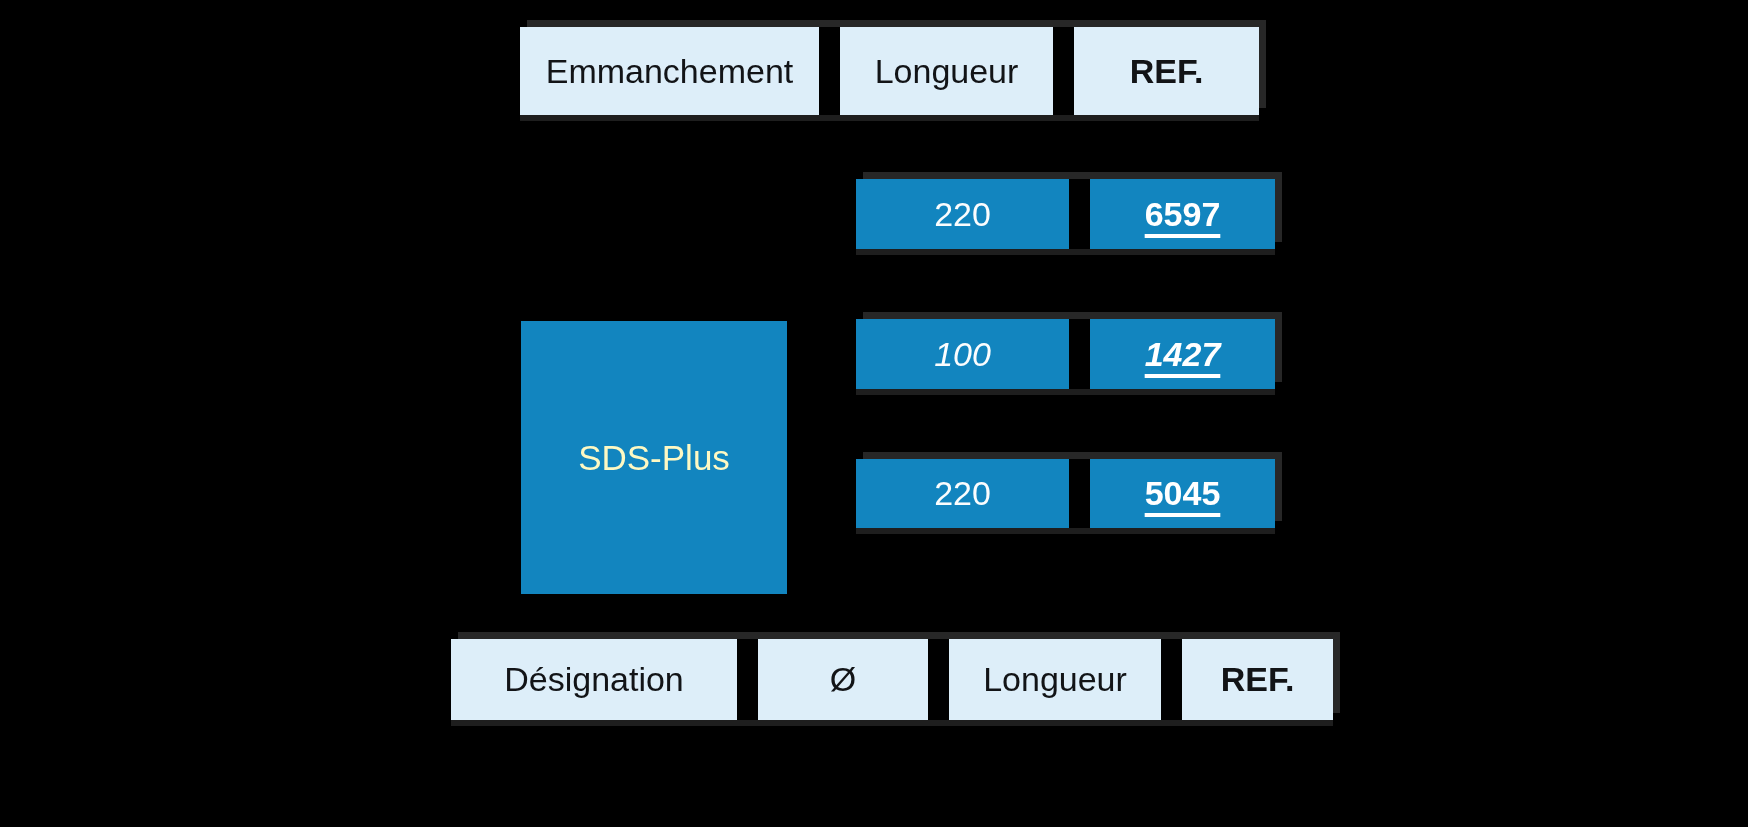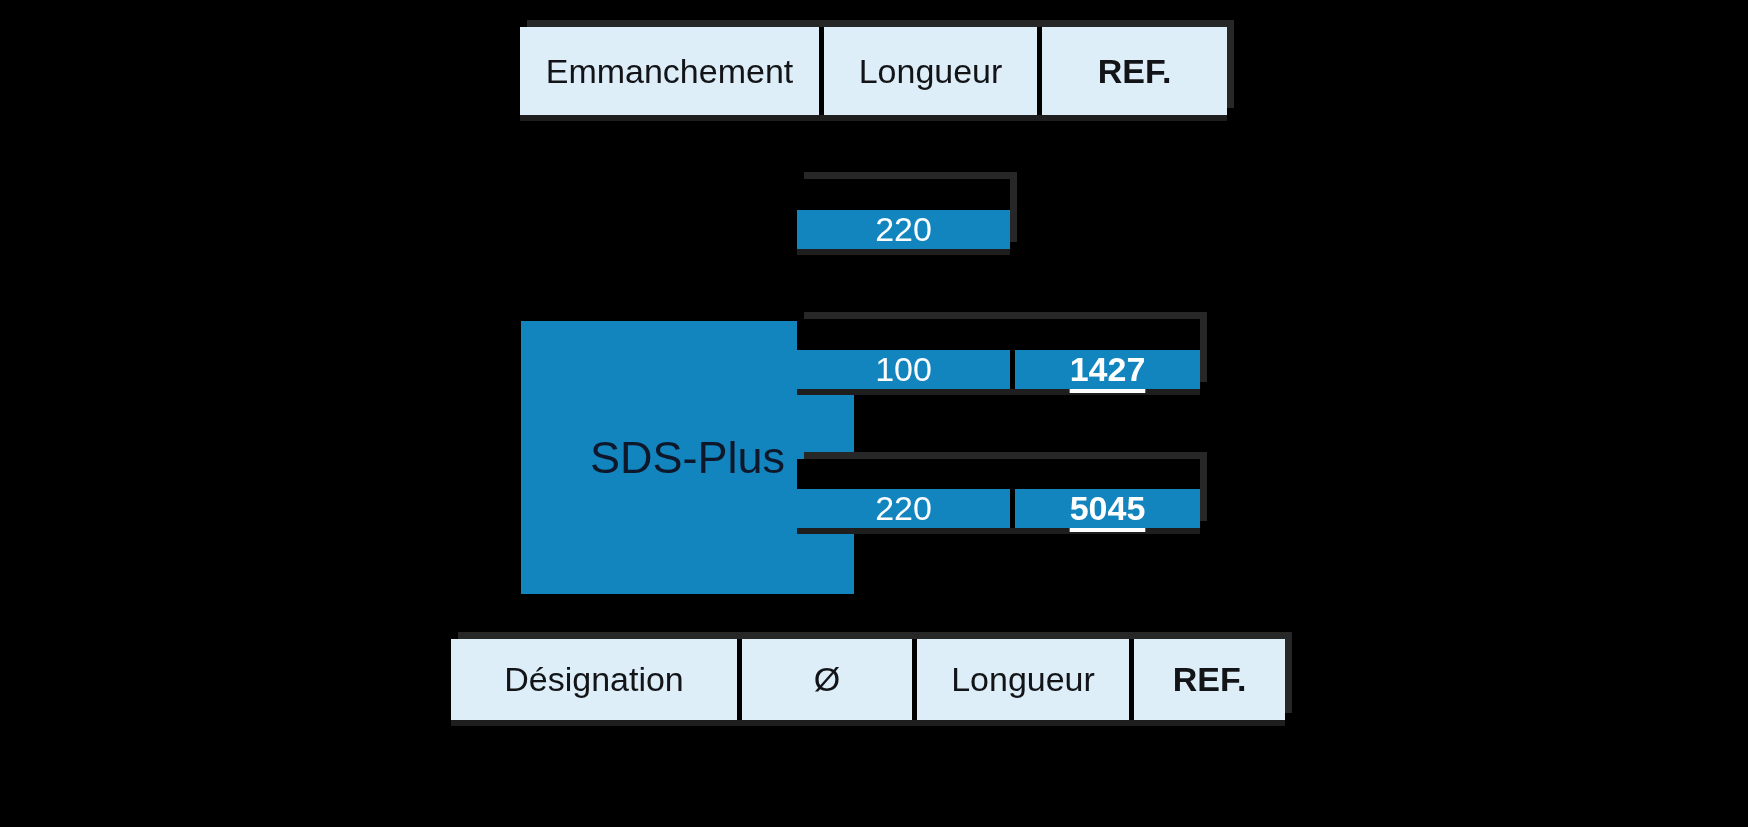--- a/index.html
+++ b/index.html
@@ -22,21 +22,21 @@
     background: #000000;
     box-shadow: 7px -7px 0 0 #272727, 0 6px 0 0 #1e1e1e;
   }
   .cell {
     display: flex;
     align-items: center;
     justify-content: center;
     font-size: 34px;
     box-sizing: border-box;
   }
-  .cell + .cell { margin-left: 5px; }
+  .cell + .cell { margin-left: 21px; }
   .head-cell {
     background: #ddeef9;
     color: #121417;
   }
   .blue-cell {
     background: #1285bf;
     color: #fbfdfe;
   }
   .bold { font-weight: bold; text-align: right; }
   .ref-link {
@@ -48,38 +48,38 @@
     cursor: pointer;
   }
 
   
   #top-header { left: 520px; top: 27px; height: 88px; }
   #top-header .c1 { width: 299px; }
   #top-header .c2 { width: 213px; }
   #top-header .c3 { width: 185px; }
 
   
-  .data-row { left: 797px; height: 70px; align-items: flex-end; }
+  .data-row { left: 856px; height: 70px; }
   .data-row .c2 { width: 213px; }
   .data-row .c3 { width: 185px; }
   #row-0 { top: 179px; }
-  #row-1 { top: 319px; }
+  #row-1 { top: 319px; font-style: italic; }
   #row-2 { top: 459px; height: 69px; }
 
   
   #sds-block {
     position: absolute;
     left: 521px; top: 321px;
-    width: 333px; height: 273px;
+    width: 266px; height: 273px;
     background: #1285bf;
-    color: #0f172a;
+    color: #fef9c3;
     display: flex;
     align-items: center;
     justify-content: center;
-    font-size: 45px;
+    font-size: 35px;
   }
 
   
   #bottom-header { left: 451px; top: 639px; height: 81px; }
   #bottom-header .c1 { width: 286px; }
   #bottom-header .c2 { width: 170px; }
   #bottom-header .c3 { width: 212px; }
   #bottom-header .c4 { width: 151px; }
 </style>
 </head>
@@ -88,20 +88,23 @@
 <div class="canvas">
 
   <div class="strip" id="top-header">
     <div class="cell head-cell c1">Emmanchement</div>
     <div class="cell head-cell c2">Longueur</div>
     <div class="cell head-cell c3 bold">REF.</div>
   </div>
 
   <div class="strip data-row" id="row-0">
     <div class="cell blue-cell c2">220</div>
+    <div class="cell blue-cell c3">
+      <span class="ref-link">6597</span>
+    </div>
   </div>
 
   <div id="sds-block">SDS-Plus</div>
 
   <div class="strip data-row" id="row-1">
     <div class="cell blue-cell c2">100</div>
     <div class="cell blue-cell c3">
       <span class="ref-link">1427</span>
     </div>
   </div>

